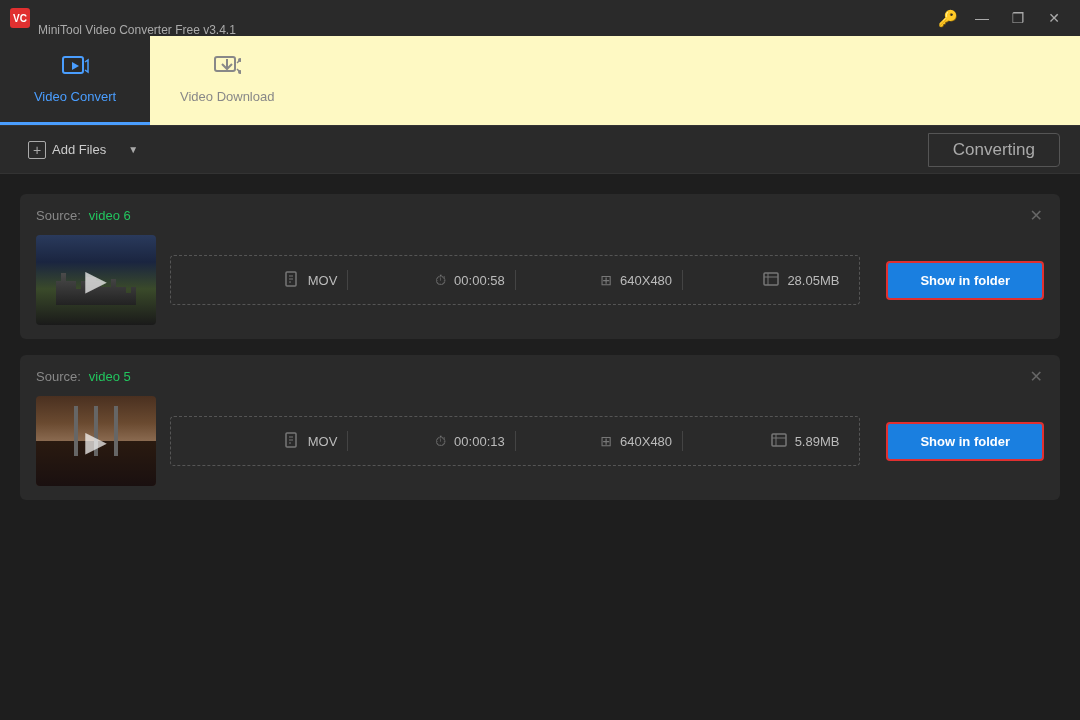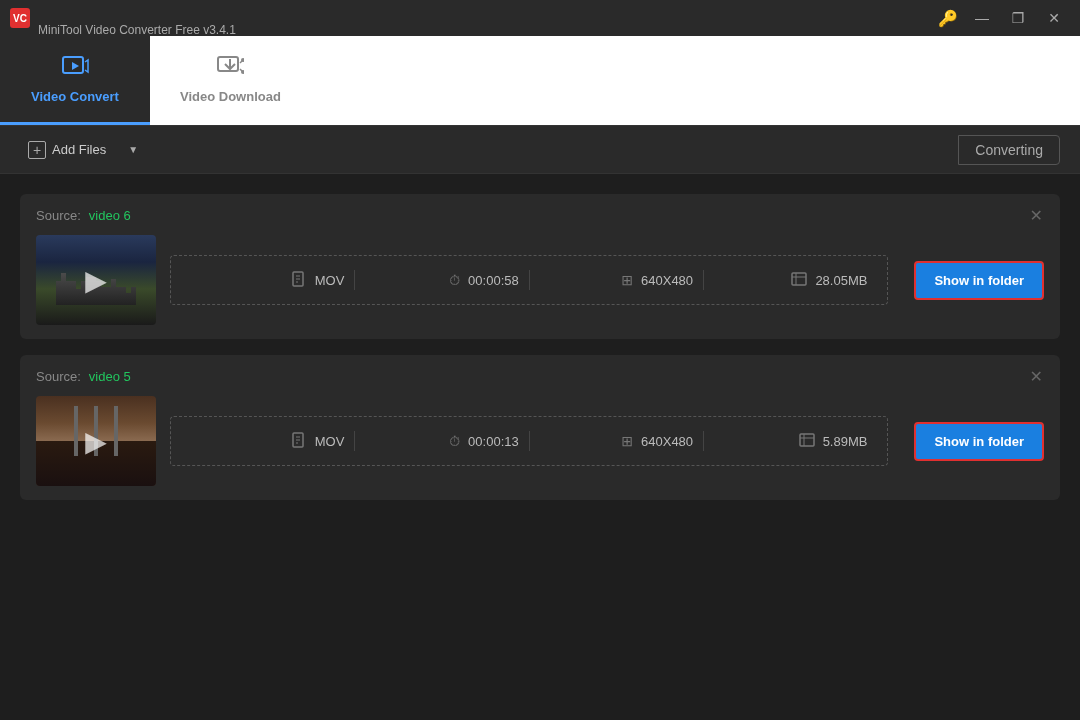--- a/index.html
+++ b/index.html
@@ -47,26 +47,25 @@
       border: none;
       color: #aaa;
       font-size: 14px;
       cursor: pointer;
       display: flex; align-items: center; justify-content: center;
       border-radius: 2px;
     }
 
     
     #navbar {
-      background: #ffffff;
+      background: #fef9c3;
       height: 90px;
       display: flex;
       align-items: stretch;
       border-bottom: 1px solid #333;
-      font-weight: bold;
     }
     .nav-item {
       display: flex;
       flex-direction: column;
       align-items: center;
       justify-content: center;
       padding: 0 30px;
       cursor: pointer;
       gap: 8px;
       color: #888;
@@ -122,25 +121,25 @@
       cursor: pointer;
       padding: 4px 4px;
     }
 
     .tab-group {
       margin-left: auto;
       display: flex;
       gap: 0;
     }
     .tab-btn {
-      padding: 6px 16px;
+      padding: 6px 24px;
       background: transparent;
       border: 1px solid #555;
       color: #aaa;
-      font-size: 14px;
+      font-size: 17px;
       cursor: pointer;
       transition: background 0.2s, color 0.2s;
     }
     .tab-btn:first-child { border-radius: 4px 0 0 4px; }
     .tab-btn:last-child { border-radius: 0 4px 4px 0; }
     .tab-btn.active {
       background: transparent;
       color: #fff;
       border: 2px solid #e03030;
       font-weight: 600;
@@ -278,21 +277,21 @@
       background: #444;
       margin: 0 10px;
     }
 
     .show-folder-btn {
       background: #1a7fe0;
       border: 2px solid #e03030;
       color: white;
       font-size: 13px;
       font-weight: 600;
-      padding: 10px 18px;
+      padding: 10px 32px;
       border-radius: 4px;
       cursor: pointer;
       white-space: nowrap;
       margin-left: 12px;
       flex-shrink: 0;
     }
 
     
     .key-icon {
       font-size: 16px;

